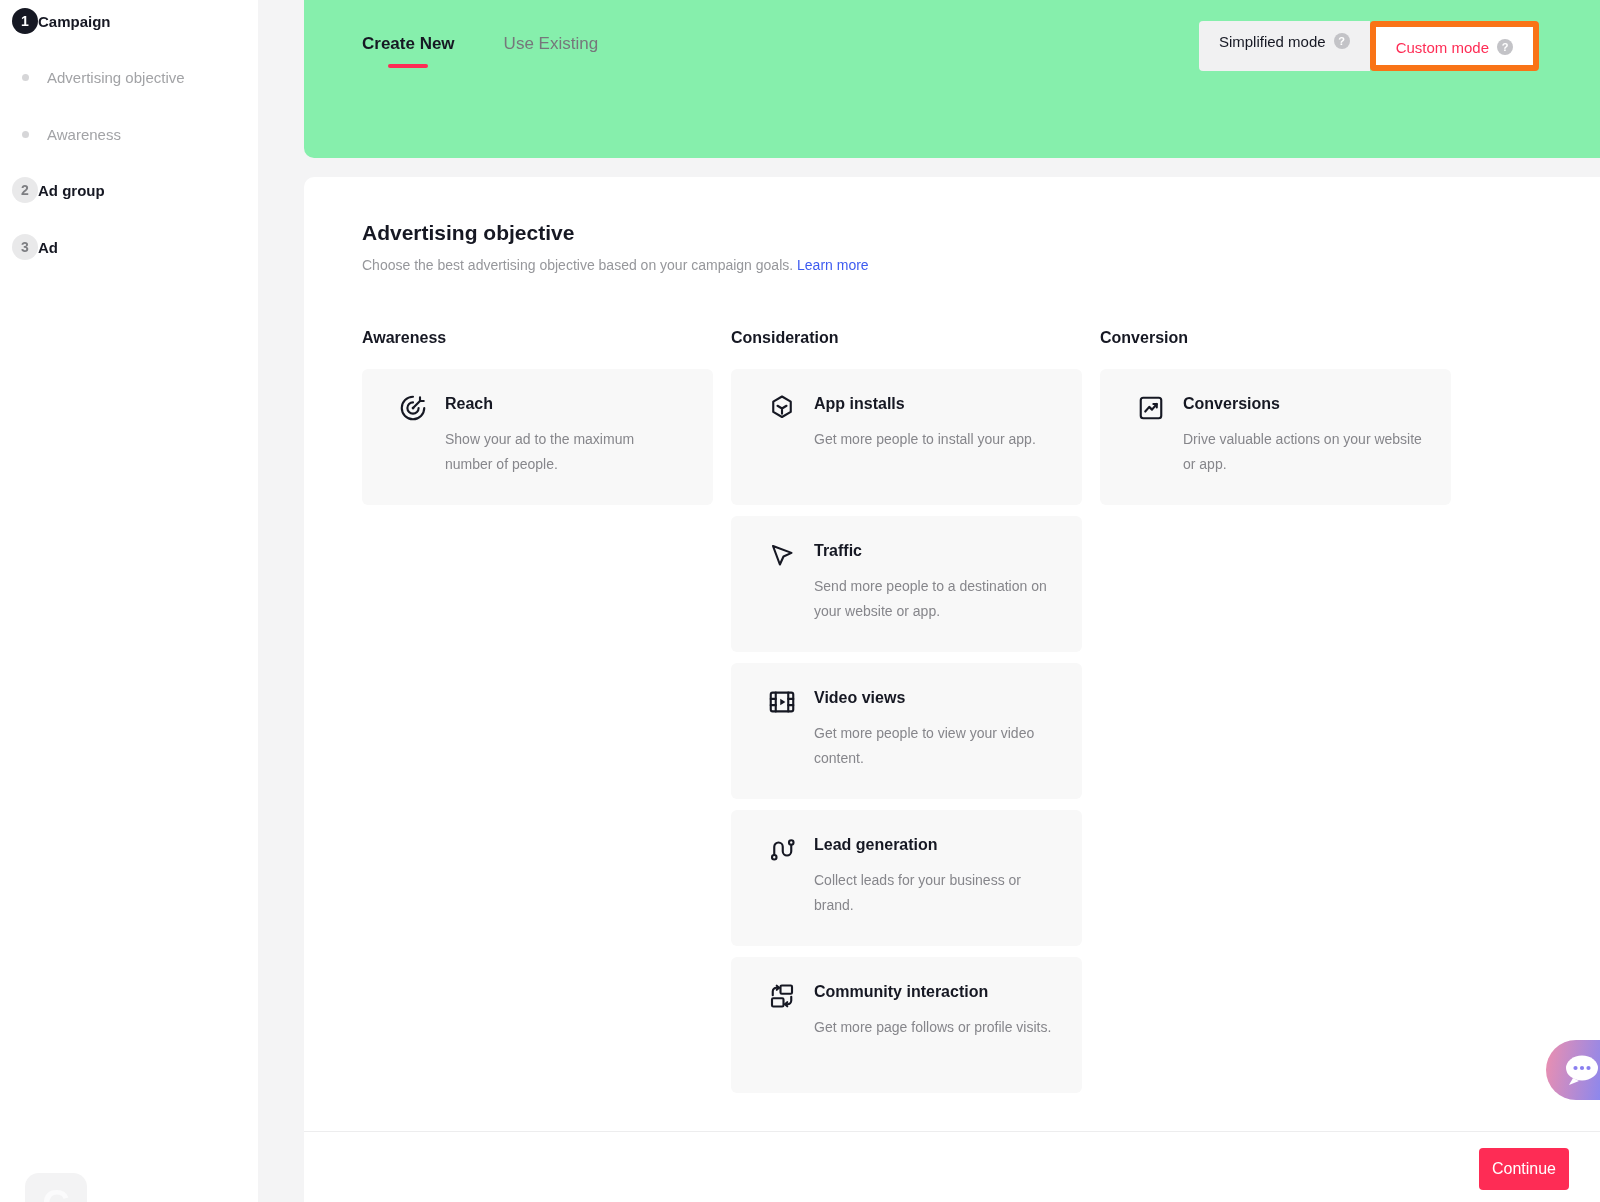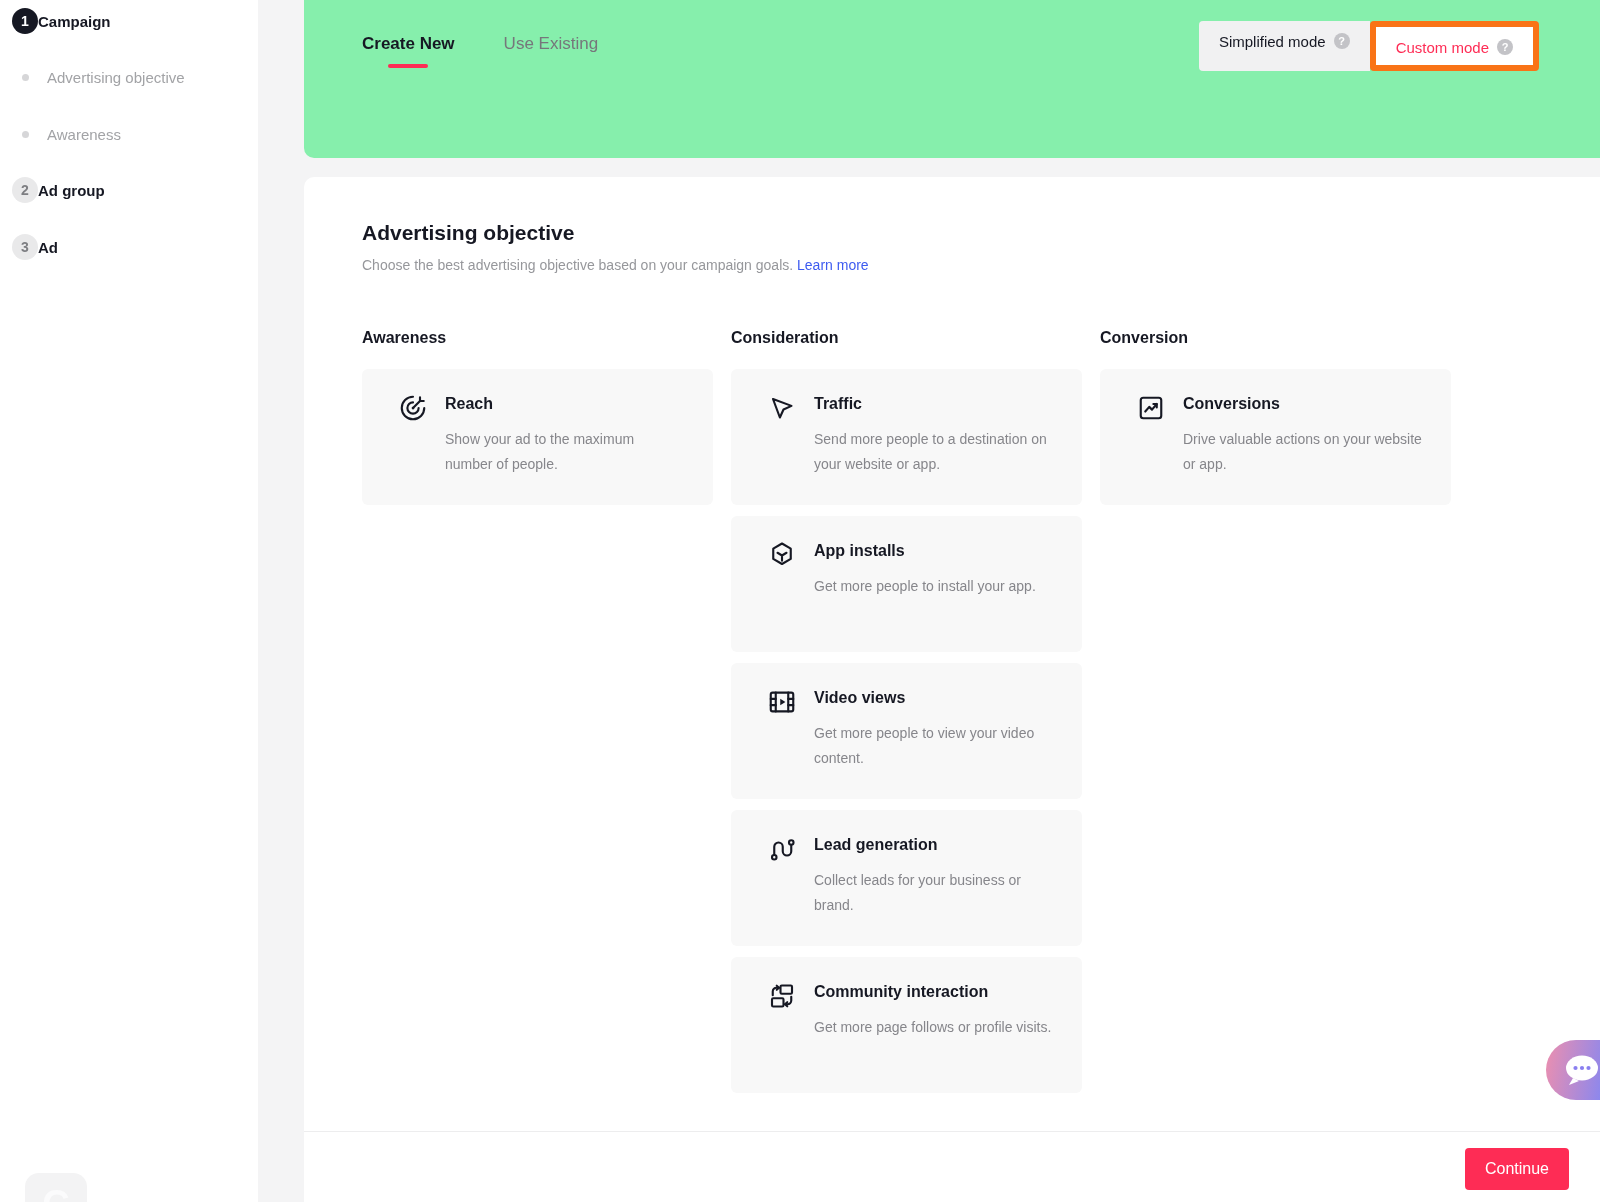--- a/index.html
+++ b/index.html
@@ -74,21 +74,21 @@
     margin-bottom:11px; cursor:pointer;
   }
   .card-icon { position:absolute; left:36px; top:24px; width:30px; height:30px; }
   .card-icon svg { width:30px; height:30px; display:block; }
   .card-title { position:absolute; left:83px; top:26px; font-size:16px; font-weight:700; color:#161823; }
   .card-desc { position:absolute; left:83px; top:58px; right:28px; font-size:14px; line-height:25px; color:#86868b; }
 
   
   .footer-divider { position:absolute; left:0; right:0; top:954px; border-top:1px solid #ededee; }
   .continue-btn {
-    position:absolute; right:31px; top:971px; width:104px; height:42px;
+    position:absolute; right:31px; top:971px; width:90px; height:42px;
     background:#fe2c55; color:#ffffff; border:none; border-radius:4px;
     font-size:16px; font-family:"Liberation Sans", sans-serif; cursor:pointer;
   }
 
   
   .chat-widget {
     position:absolute; left:1546px; top:1040px; width:74px; height:60px;
     border-radius:30px 0 0 30px;
     background:linear-gradient(100deg, #ed8fae 0%, #8887f0 80%);
     cursor:pointer;
@@ -180,36 +180,36 @@
         <div class="card-desc">Show your ad to the maximum number of people.</div>
       </div>
     </div>
 
     <div>
       <div class="col-header">Consideration</div>
 
       <div class="obj-card">
         <span class="card-icon">
           <svg viewBox="0 0 24 24">
+            <path class="icon-stroke" d="M12 2.8 L19 6.9 V15.1 L12 19.2 L5 15.1 V6.9 Z"></path>
+            <path class="icon-stroke" d="M12 12.4 L8.4 10.2 M12 12.4 L15.6 10.2 M12 12.4 V16.6"></path>
+          </svg>
+        </span>
+        <div class="card-title">App installs</div>
+        <div class="card-desc">Get more people to install your app.</div>
+      </div>
+
+      <div class="obj-card">
+        <span class="card-icon">
+          <svg viewBox="0 0 24 24">
             <path class="icon-stroke" d="M4.8 4.8 L19.6 10.3 L13.2 13.2 L10.3 19.6 Z"></path>
           </svg>
         </span>
         <div class="card-title">Traffic</div>
         <div class="card-desc">Send more people to a destination on your website or app.</div>
-      </div>
-
-      <div class="obj-card">
-        <span class="card-icon">
-          <svg viewBox="0 0 24 24">
-            <path class="icon-stroke" d="M12 2.8 L19 6.9 V15.1 L12 19.2 L5 15.1 V6.9 Z"></path>
-            <path class="icon-stroke" d="M12 12.4 L8.4 10.2 M12 12.4 L15.6 10.2 M12 12.4 V16.6"></path>
-          </svg>
-        </span>
-        <div class="card-title">App installs</div>
-        <div class="card-desc">Get more people to install your app.</div>
       </div>
 
       <div class="obj-card">
         <span class="card-icon">
           <svg viewBox="0 0 24 24">
             <rect class="icon-stroke" x="3" y="4.5" width="18" height="15" rx="1.5"></rect>
             <path class="icon-stroke" d="M7 4.5 V19.5 M17 4.5 V19.5"></path>
             <path class="icon-stroke" d="M3 9.5 H7 M3 14.5 H7 M17 9.5 H21 M17 14.5 H21"></path>
             <path d="M10.6 9.4 L14.7 12 L10.6 14.6 Z" fill="#161823"></path>
           </svg>

